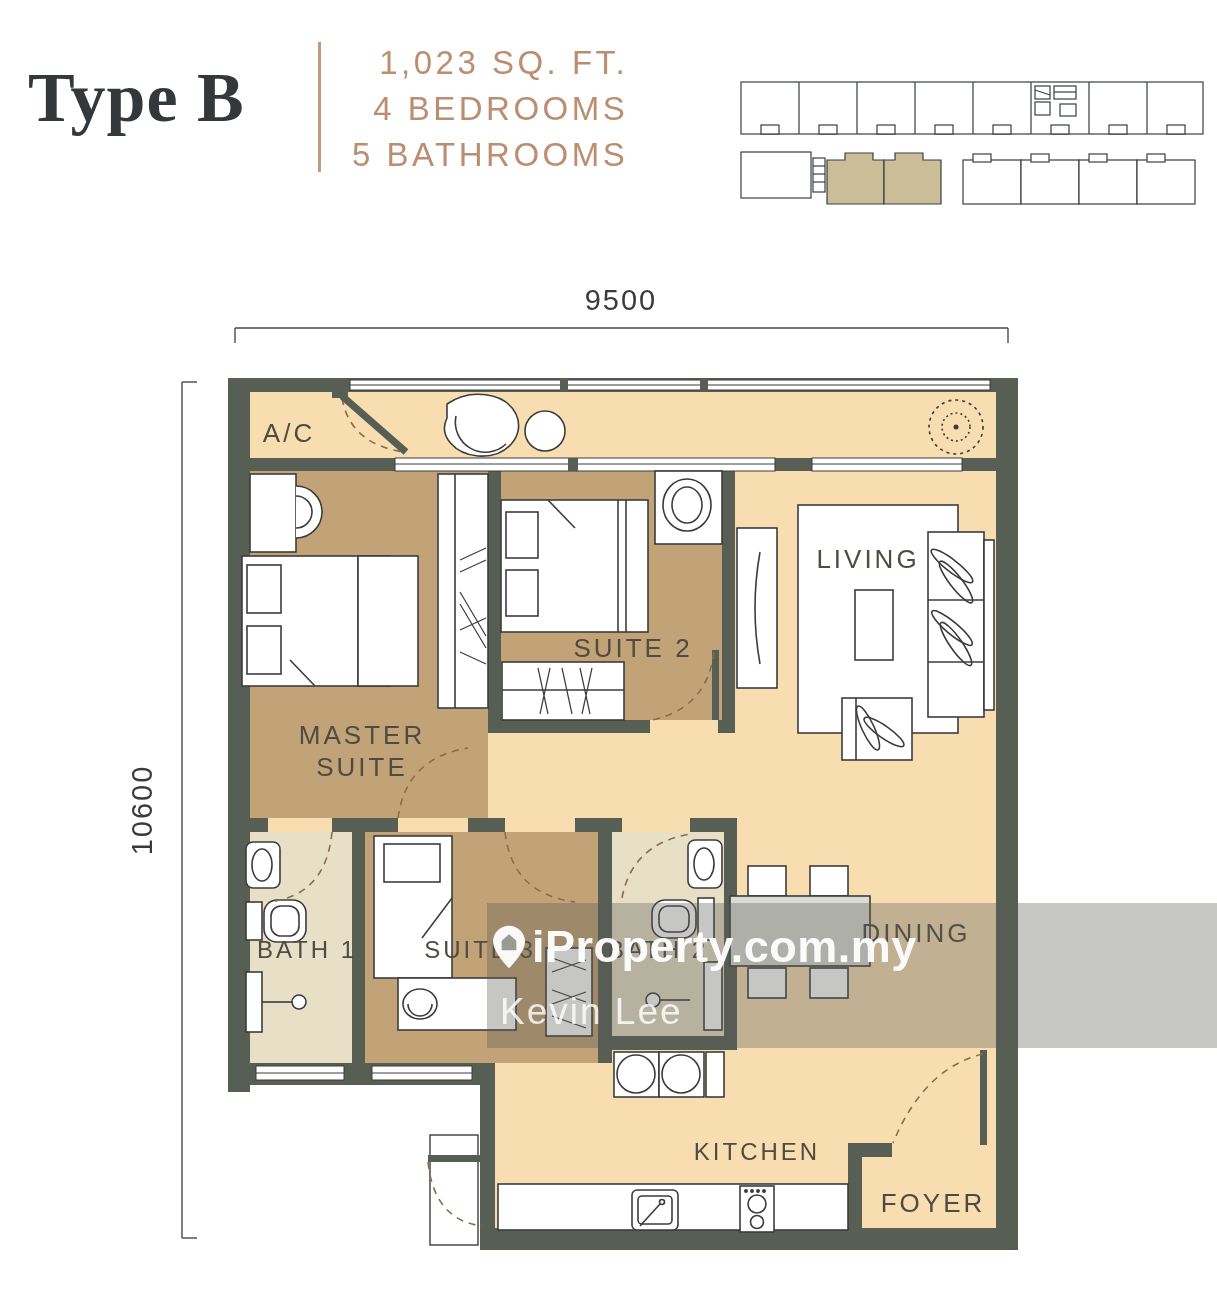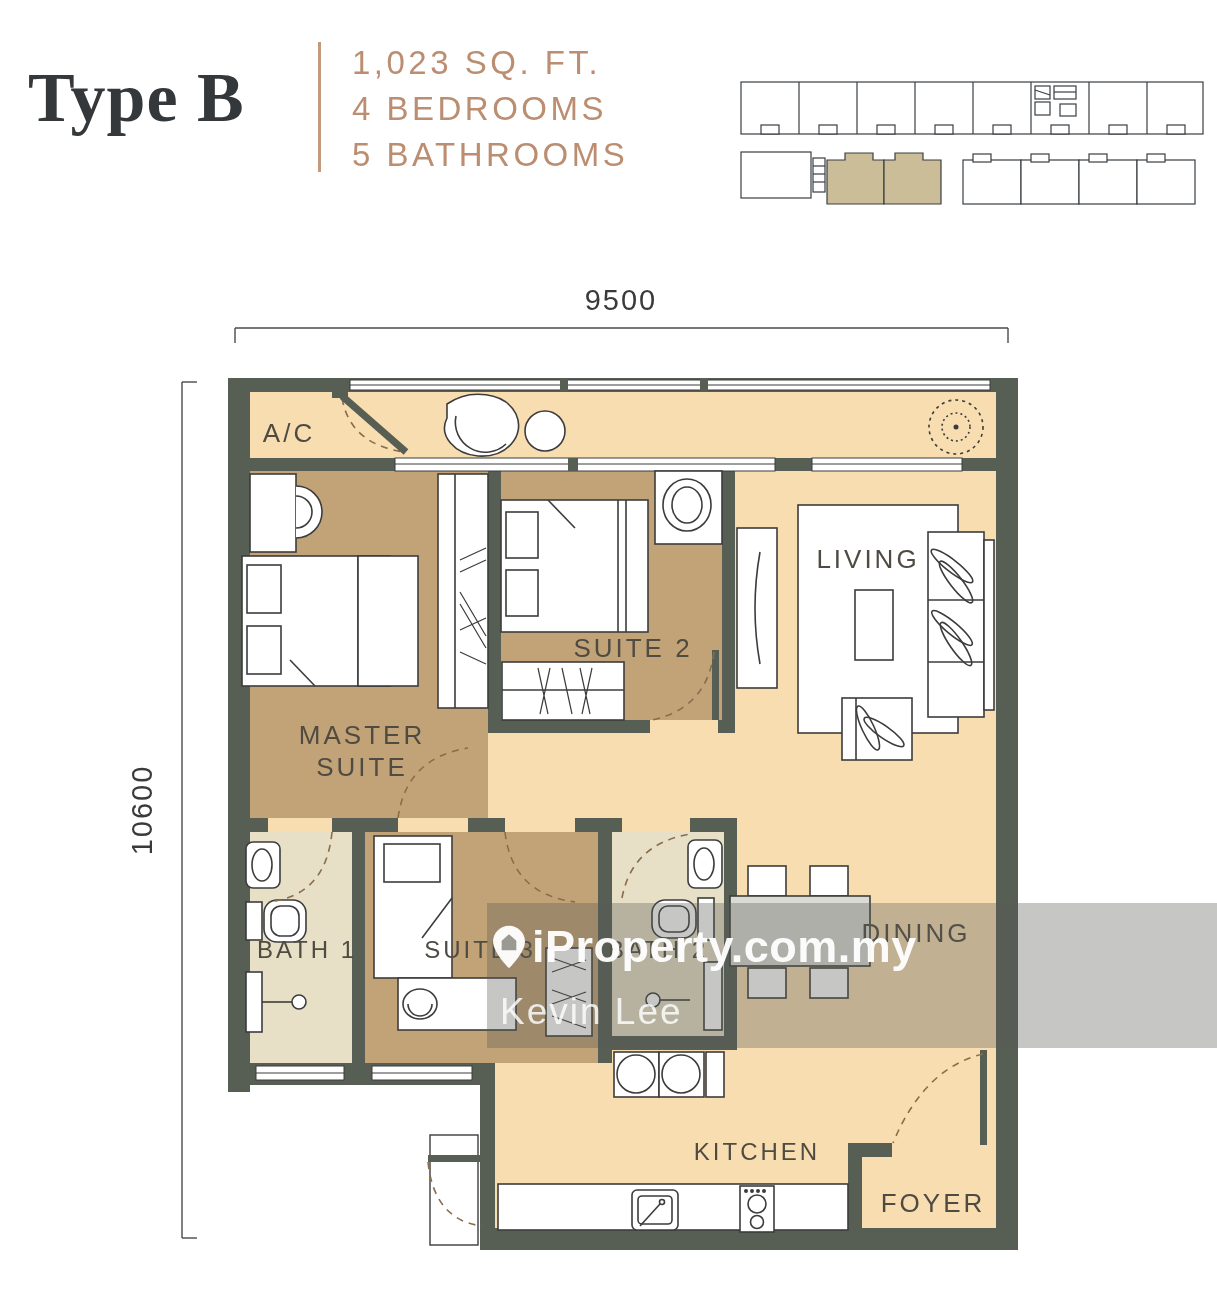--- a/index.html
+++ b/index.html
@@ -1,17 +1,17 @@
 <!DOCTYPE html>
 <html><head>
 <meta charset="utf-8">
 <style>
   html,body{margin:0;padding:0;background:#ffffff;}
   .page{position:relative;width:1217px;height:1292px;background:#ffffff;overflow:hidden;
-        font-family:"Liberation Sans",sans-serif;}
+        font-family:"Liberation Sans",sans-serif;text-align:right;}
   
   .hdr-title{position:absolute;left:28px;top:58px;font-family:"Liberation Serif",serif;
              font-weight:700;font-size:70px;color:#34383a;letter-spacing:1px;}
   .hdr-divider{position:absolute;left:318px;top:42px;width:3px;height:130px;background:#c49a7d;}
   .hdr-specs{position:absolute;left:352px;top:40px;color:#bb8e72;font-size:33px;
              letter-spacing:3.5px;font-weight:500;line-height:46px;white-space:nowrap;}
   
   .rm{font-family:"Liberation Sans",sans-serif;letter-spacing:3px;fill:#4f4b42;font-size:26px;}
   .rm-s{font-size:24px;}
   .dim{font-family:"Liberation Sans",sans-serif;font-size:29px;fill:#3a3a3a;letter-spacing:2px;}

